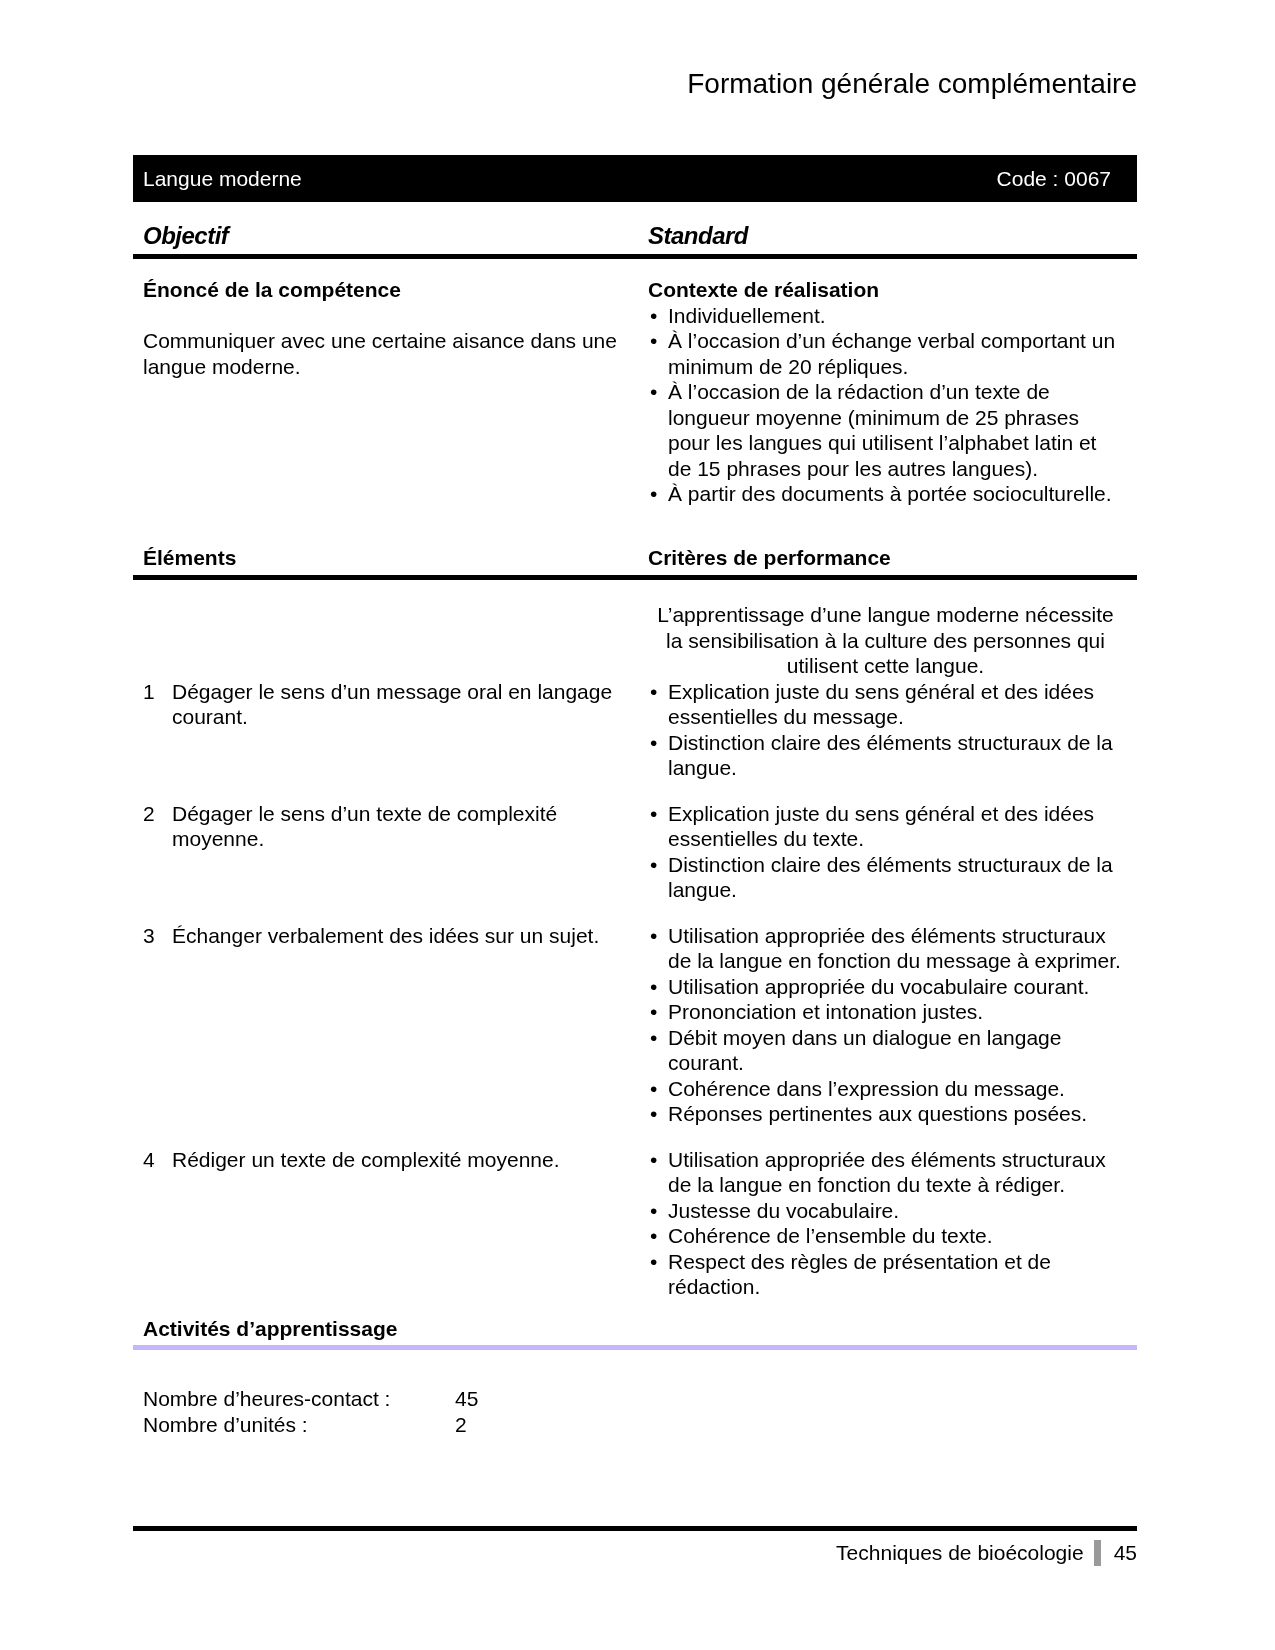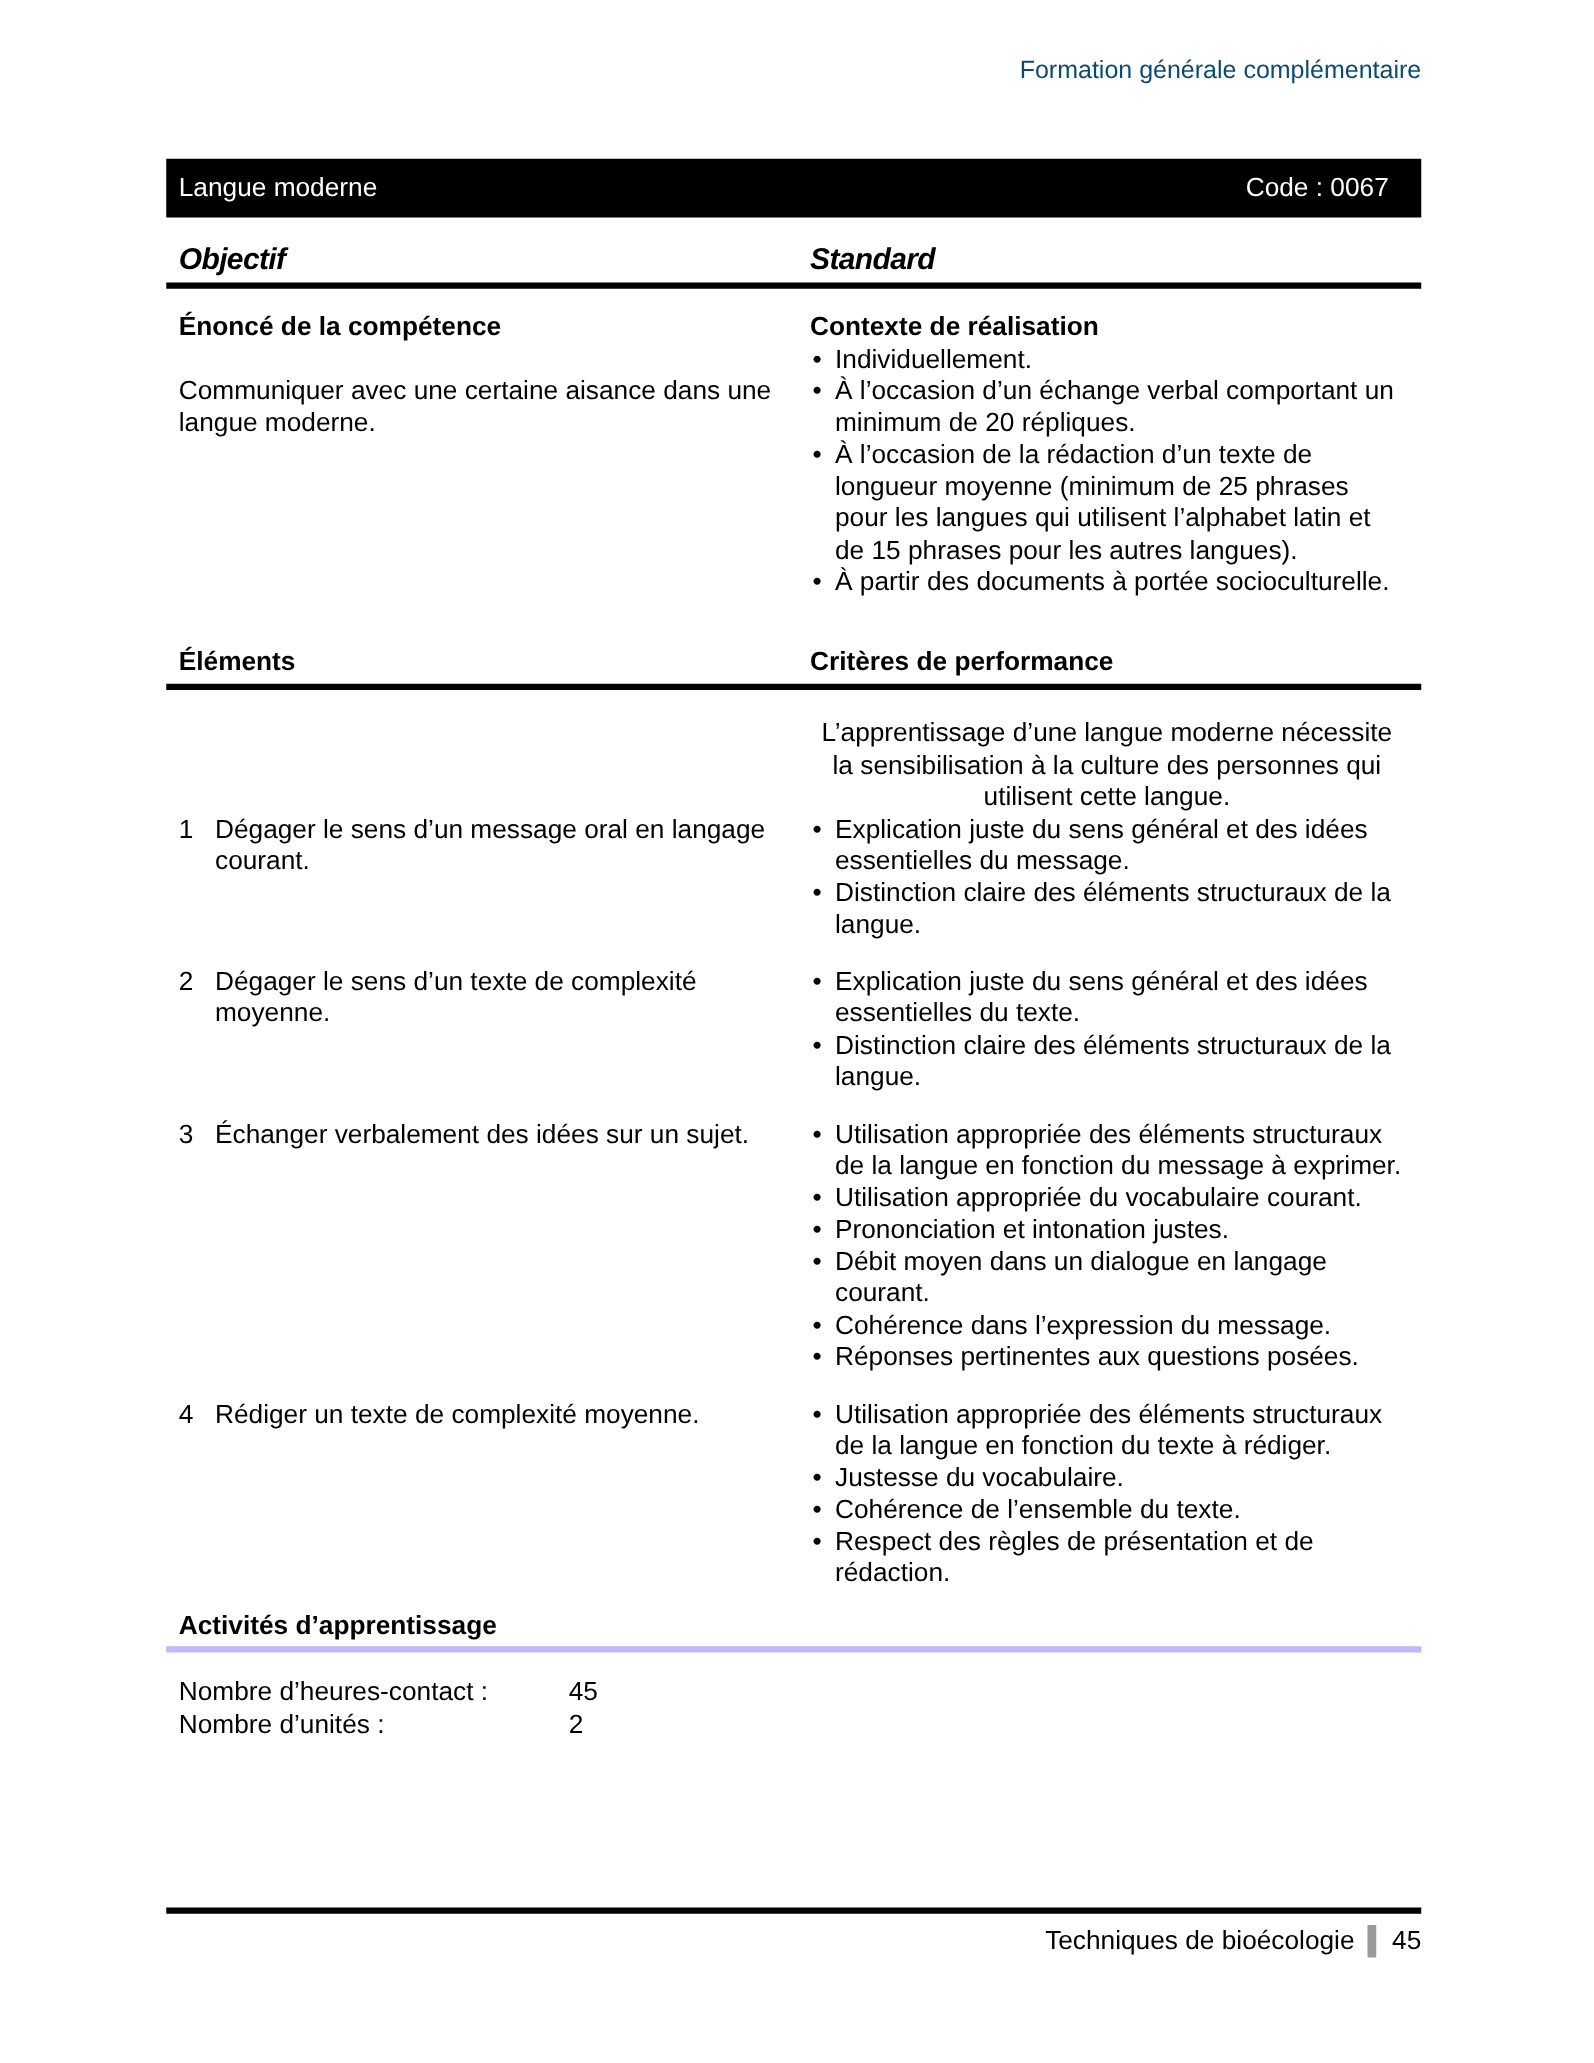--- a/index.html
+++ b/index.html
@@ -2,21 +2,21 @@
 <html><head>
 <meta charset="utf-8">
 <style>
   html,body{margin:0;padding:0;background:#ffffff;}
   .page{
     position:relative;width:1275px;height:1650px;background:#ffffff;
     font-family:"Liberation Sans","DejaVu Sans",sans-serif;
     font-size:21px;line-height:25.5px;color:#000;overflow:hidden;
   }
   .inner{position:absolute;left:133px;top:0;width:1004px;}
-  .top-header{padding-top:44px;text-align:right;color:#0c4a6e;font-size:20px;line-height:24px;}
+  .top-header{padding-top:72px;text-align:right;color:#000000;font-size:28px;line-height:24px;}
   .banner{
     margin-top:59px;height:47px;background:#000;color:#fff;
     display:flex;justify-content:space-between;align-items:center;
     padding:0 26px 0 10px;box-sizing:border-box;
   }
   .row{display:grid;grid-template-columns:505px 1fr;padding-left:10px;box-sizing:border-box;}
   .colheads{margin-top:20px;padding-bottom:4px;border-bottom:5px solid #000;}
   .colheads .ch{font-size:24px;line-height:28px;font-weight:bold;font-style:italic;letter-spacing:-0.5px;}
   .bold{font-weight:bold;}
   p{margin:0;}
@@ -26,21 +26,21 @@
   .intro-row{margin-top:22px;text-align:center;}
   .group{margin-top:0;}
   .group.gap{margin-top:20px;}
   ul{list-style:none;margin:0;padding:0;}
   li{position:relative;padding-left:20px;}
   li::before{content:"\2022";position:absolute;left:2px;top:0;}
   .item{position:relative;padding-left:29px;}
   .num{position:absolute;left:0;top:0;}
   .cell-right{padding-right:14px;}
   .activities-head{margin-top:16px;padding:0 0 4px 10px;border-bottom:5px solid #c4b5fd;}
-  .hours{margin-top:19px;padding-left:10px;}
+  .hours{margin-top:36px;padding-left:10px;}
   .hours-row{display:flex;}
   .hlabel{width:312px;flex:0 0 312px;}
   .footer-rule{position:absolute;left:133px;top:1526px;width:1004px;height:5px;background:#000;}
   .footer{
     position:absolute;top:1538px;right:138px;height:30px;
     display:flex;align-items:center;font-size:21px;line-height:18px;
   }
   .footer .bar{width:7px;height:26px;background:#9a9a9a;margin:0 13px 0 10px;}
 </style>
 </head>

